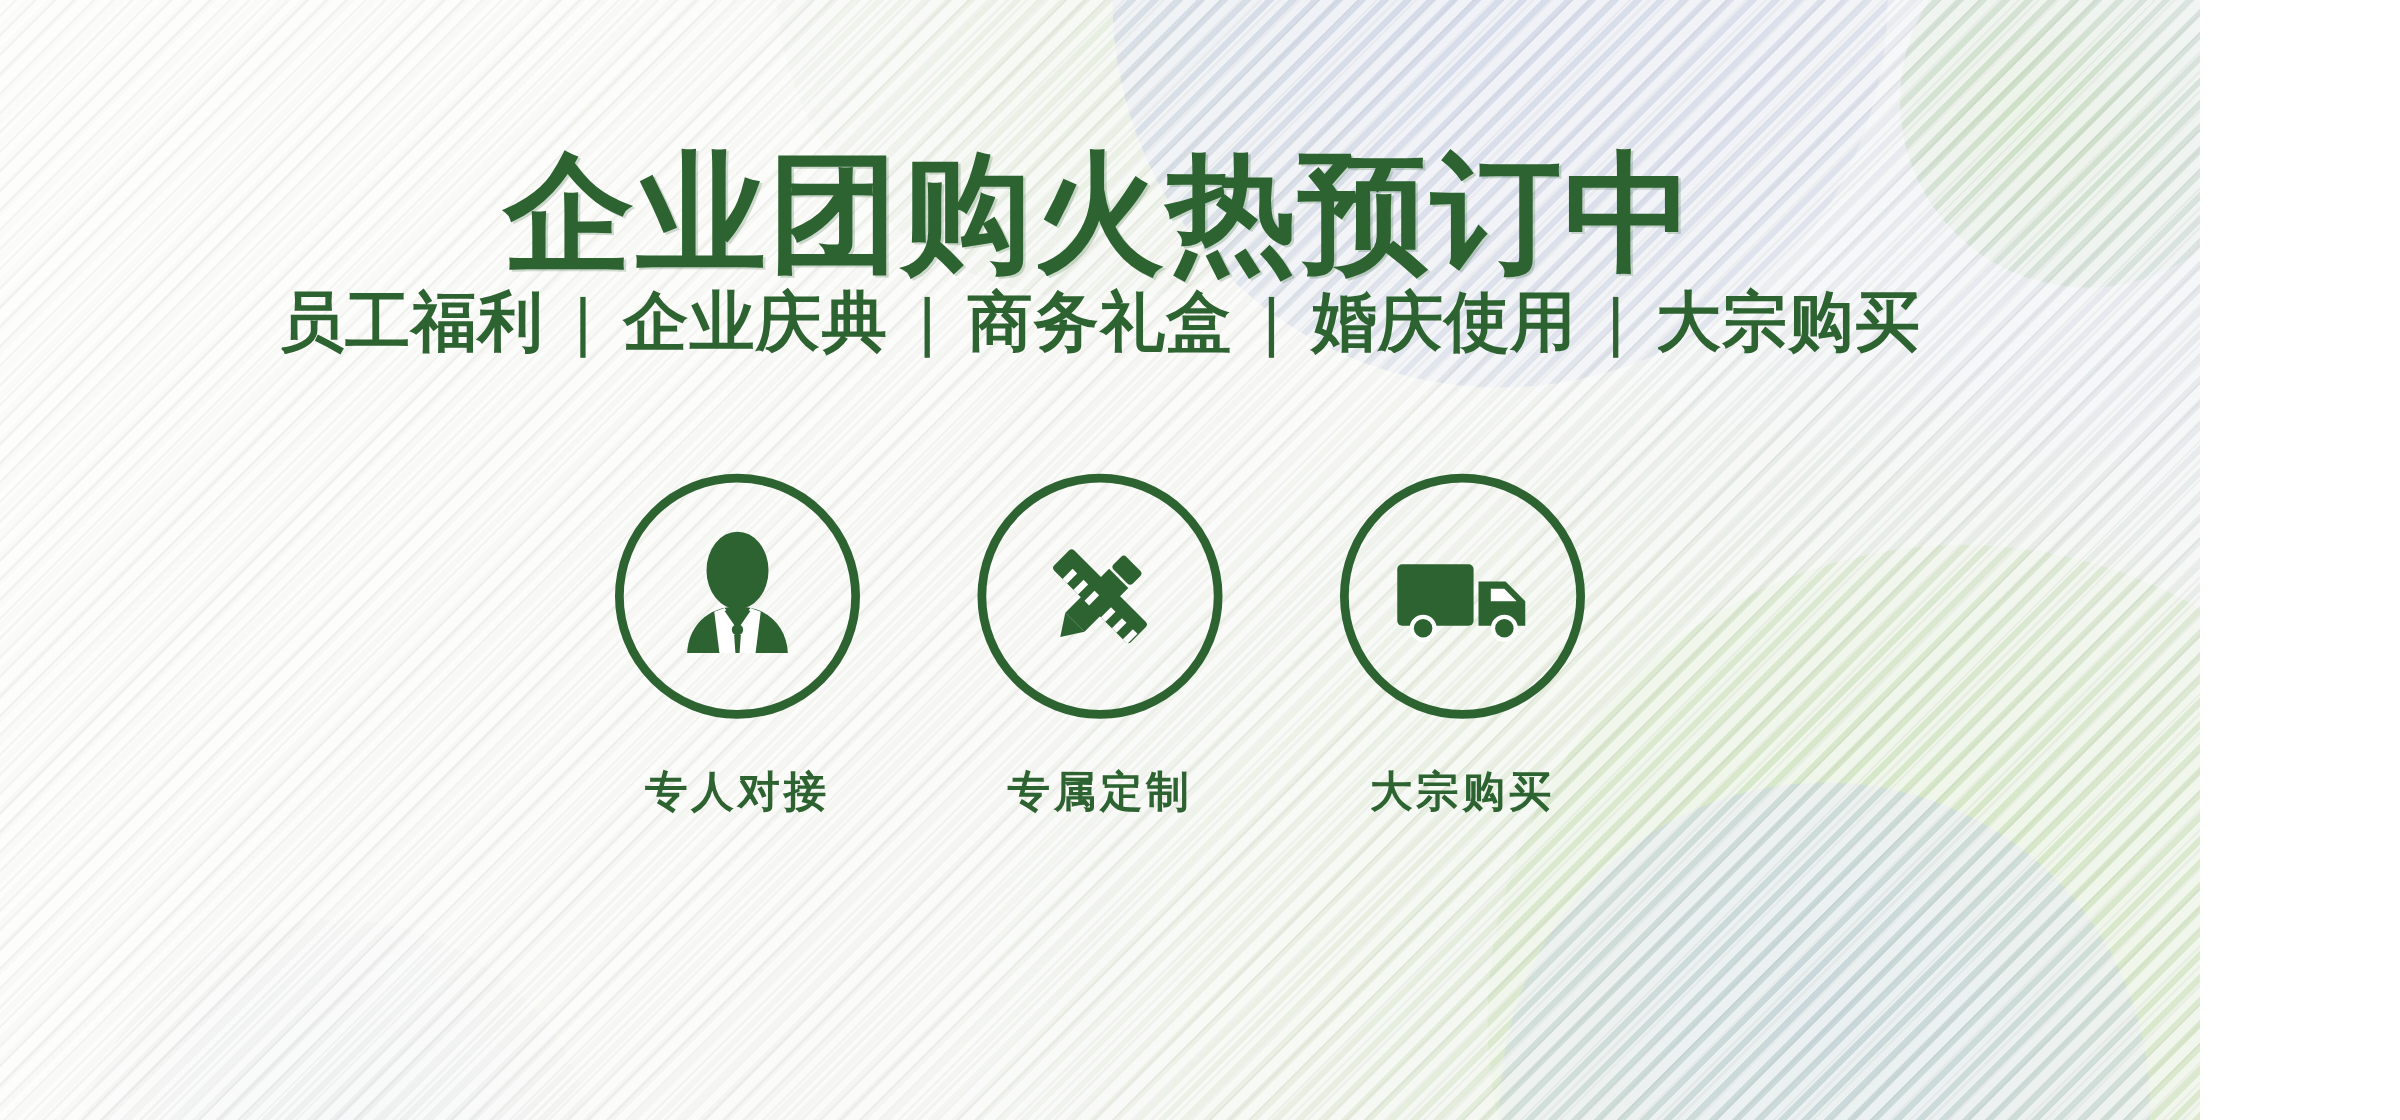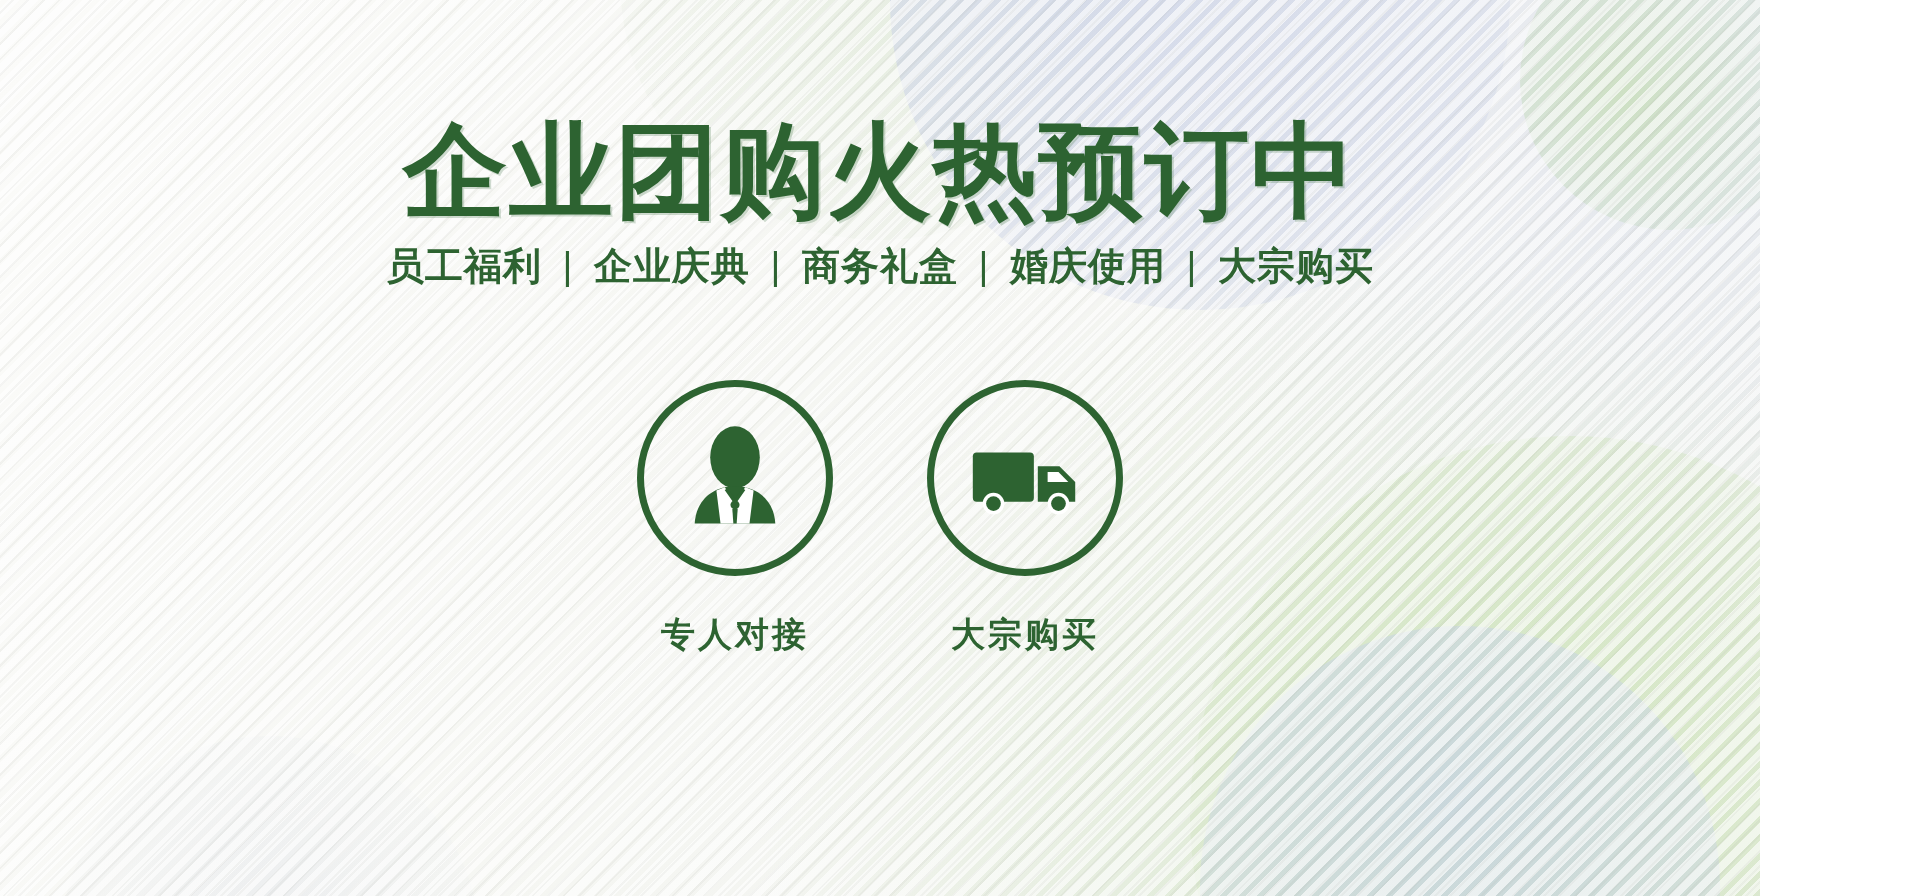--- a/index.html
+++ b/index.html
@@ -107,22 +107,22 @@
     font-size: 104px;
     line-height: 1.02;
     font-weight: bold;
     color: #2d6331;
     letter-spacing: 2px;
     text-shadow: 2px 2px 0 rgba(45,99,49,0.22);
     white-space: nowrap;
   }
 
   .subtitle {
-    margin-top: 22px;
-    font-size: 38px;
+    margin-top: 6px;
+    font-size: 52px;
     line-height: 1.1;
     font-weight: bold;
     color: #2d6331;
     letter-spacing: 1px;
     white-space: nowrap;
   }
   .subtitle .sep {
     color: #2d6331;
     padding: 0 9px;
     font-weight: normal;
@@ -205,20 +205,49 @@
               <path d="M50 69 L60 82 L70 69 L78 72 L74 104 L46 104 L42 72 Z" fill="#ffffff"></path>
               <path d="M53 70 L60 80 L67 70 L70 71.5 L60 86 L50 71.5 Z" fill="#2d6331"></path>
               <circle cx="60" cy="86" r="4.4" fill="#2d6331"></circle>
               <path d="M57.4 90 L62.6 90 L61.6 104 L58.4 104 Z" fill="#2d6331"></path>
             </svg>
           </span>
         </div>
         <div class="feature-label">专人对接</div>
       </div>
 
+      <div class="feature">
+        <div class="feature-circle">
+          <span>
+            <svg width="124" height="124" viewBox="0 0 120 120" aria-hidden="true">
+
+              <g transform="rotate(45 60 60)">
+                <rect x="50" y="24" width="21" height="14" rx="3" fill="#2d6331"></rect>
+                <rect x="50" y="40" width="21" height="48" fill="#2d6331"></rect>
+                <path d="M50 88 L71 88 L60.5 104 Z" fill="#2d6331"></path>
+              </g>
+
+              <g transform="rotate(-45 60 60)">
+                <rect x="49" y="18" width="22" height="84" rx="3" fill="#2d6331"></rect>
+                <rect x="49" y="30" width="11" height="5" fill="#ffffff"></rect>
+                <rect x="49" y="42" width="11" height="5" fill="#ffffff"></rect>
+                <rect x="49" y="54" width="11" height="5" fill="#ffffff"></rect>
+                <rect x="49" y="72" width="11" height="5" fill="#ffffff"></rect>
+                <rect x="49" y="84" width="11" height="5" fill="#ffffff"></rect>
+                <rect x="49" y="96" width="11" height="5" fill="#ffffff"></rect>
+              </g>
+
+              <g transform="rotate(45 60 60)">
+                <rect x="48" y="39" width="25" height="3" fill="#ffffff" opacity="0"></rect>
+              </g>
+            </svg>
+          </span>
+        </div>
+        <div class="feature-label">专属定制</div>
+      </div>
 
       <div class="feature">
         <div class="feature-circle">
           <span>
             <svg width="128" height="128" viewBox="0 0 130 120" aria-hidden="true">
 
               <rect x="12" y="34" width="62" height="50" rx="4" fill="#2d6331"></rect>
 
               <path d="M78 48 L100 48 L116 64 L116 84 L78 84 Z" fill="#2d6331"></path>
 

